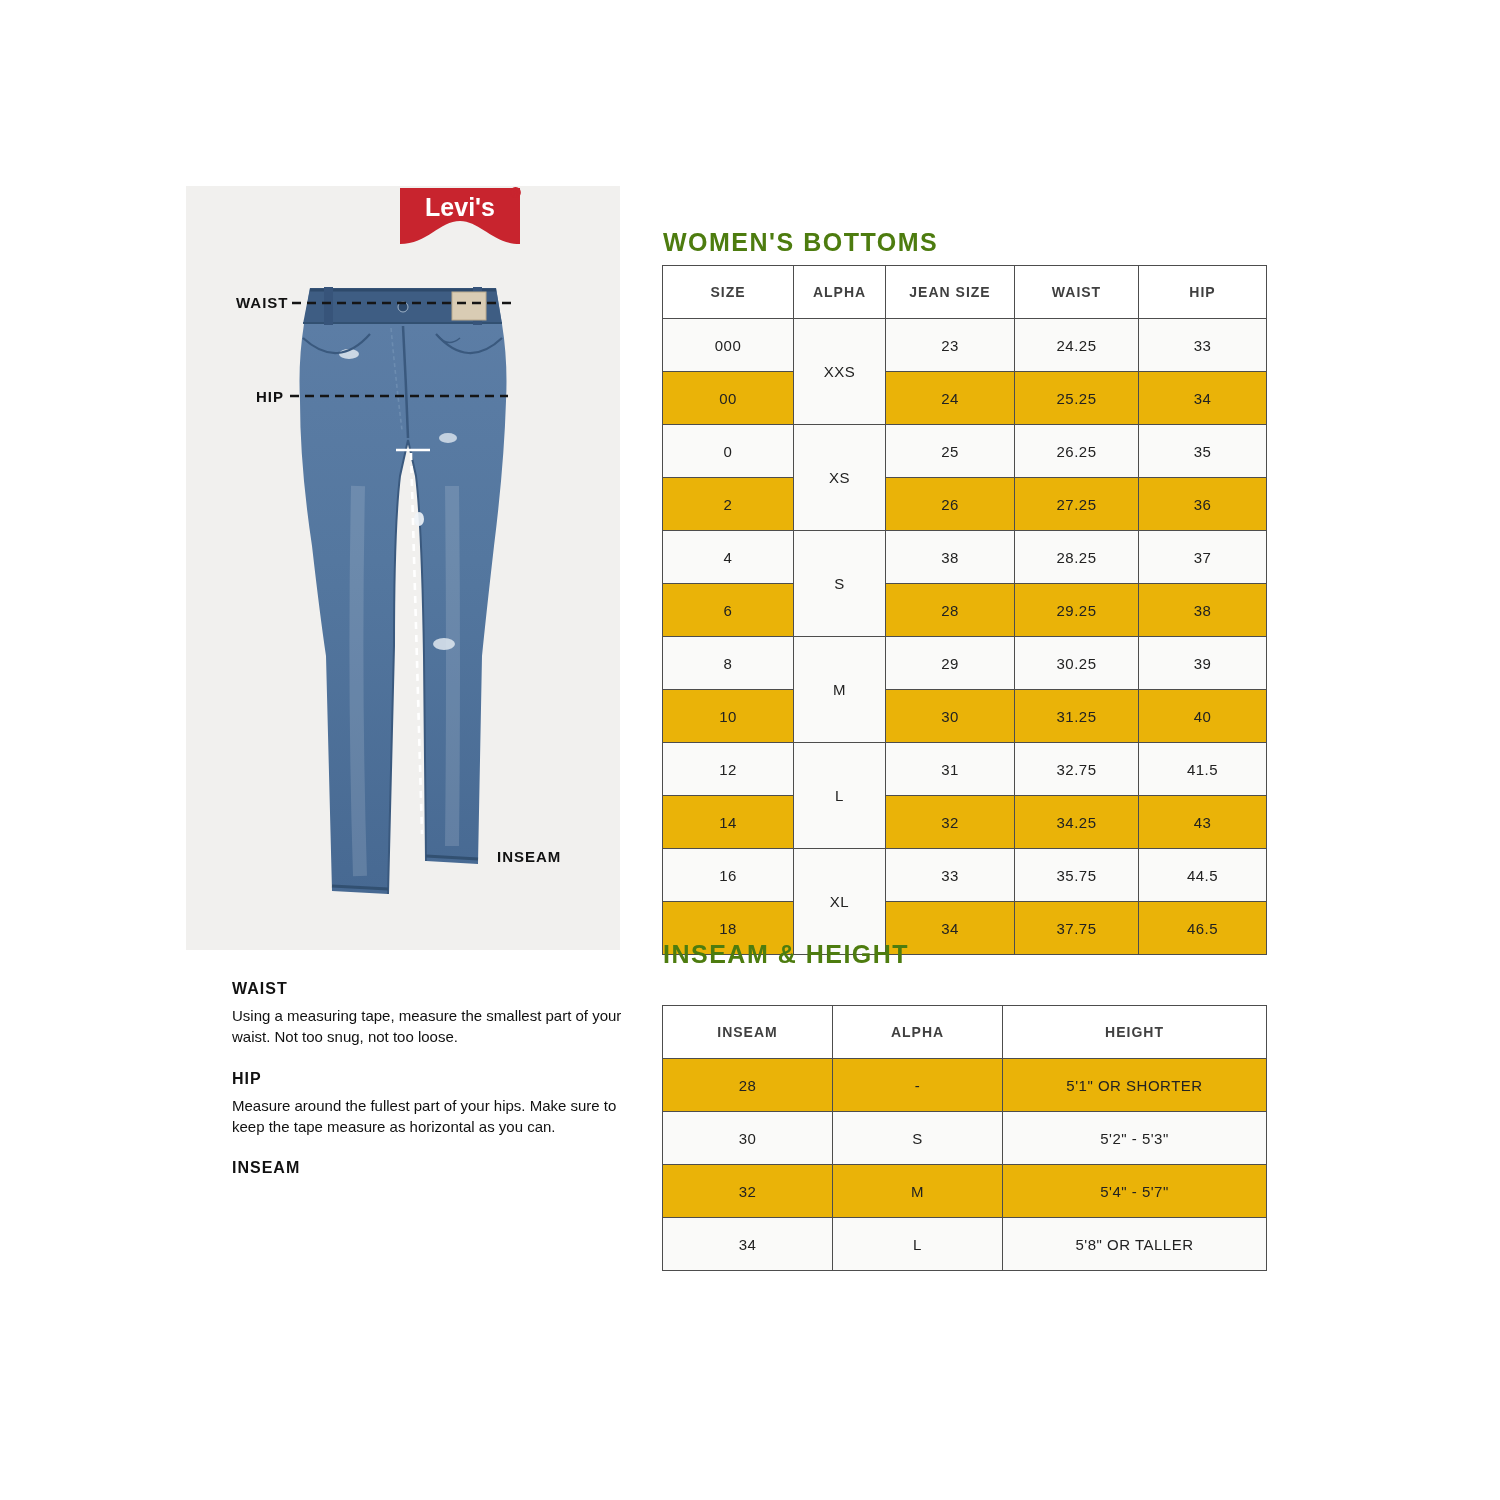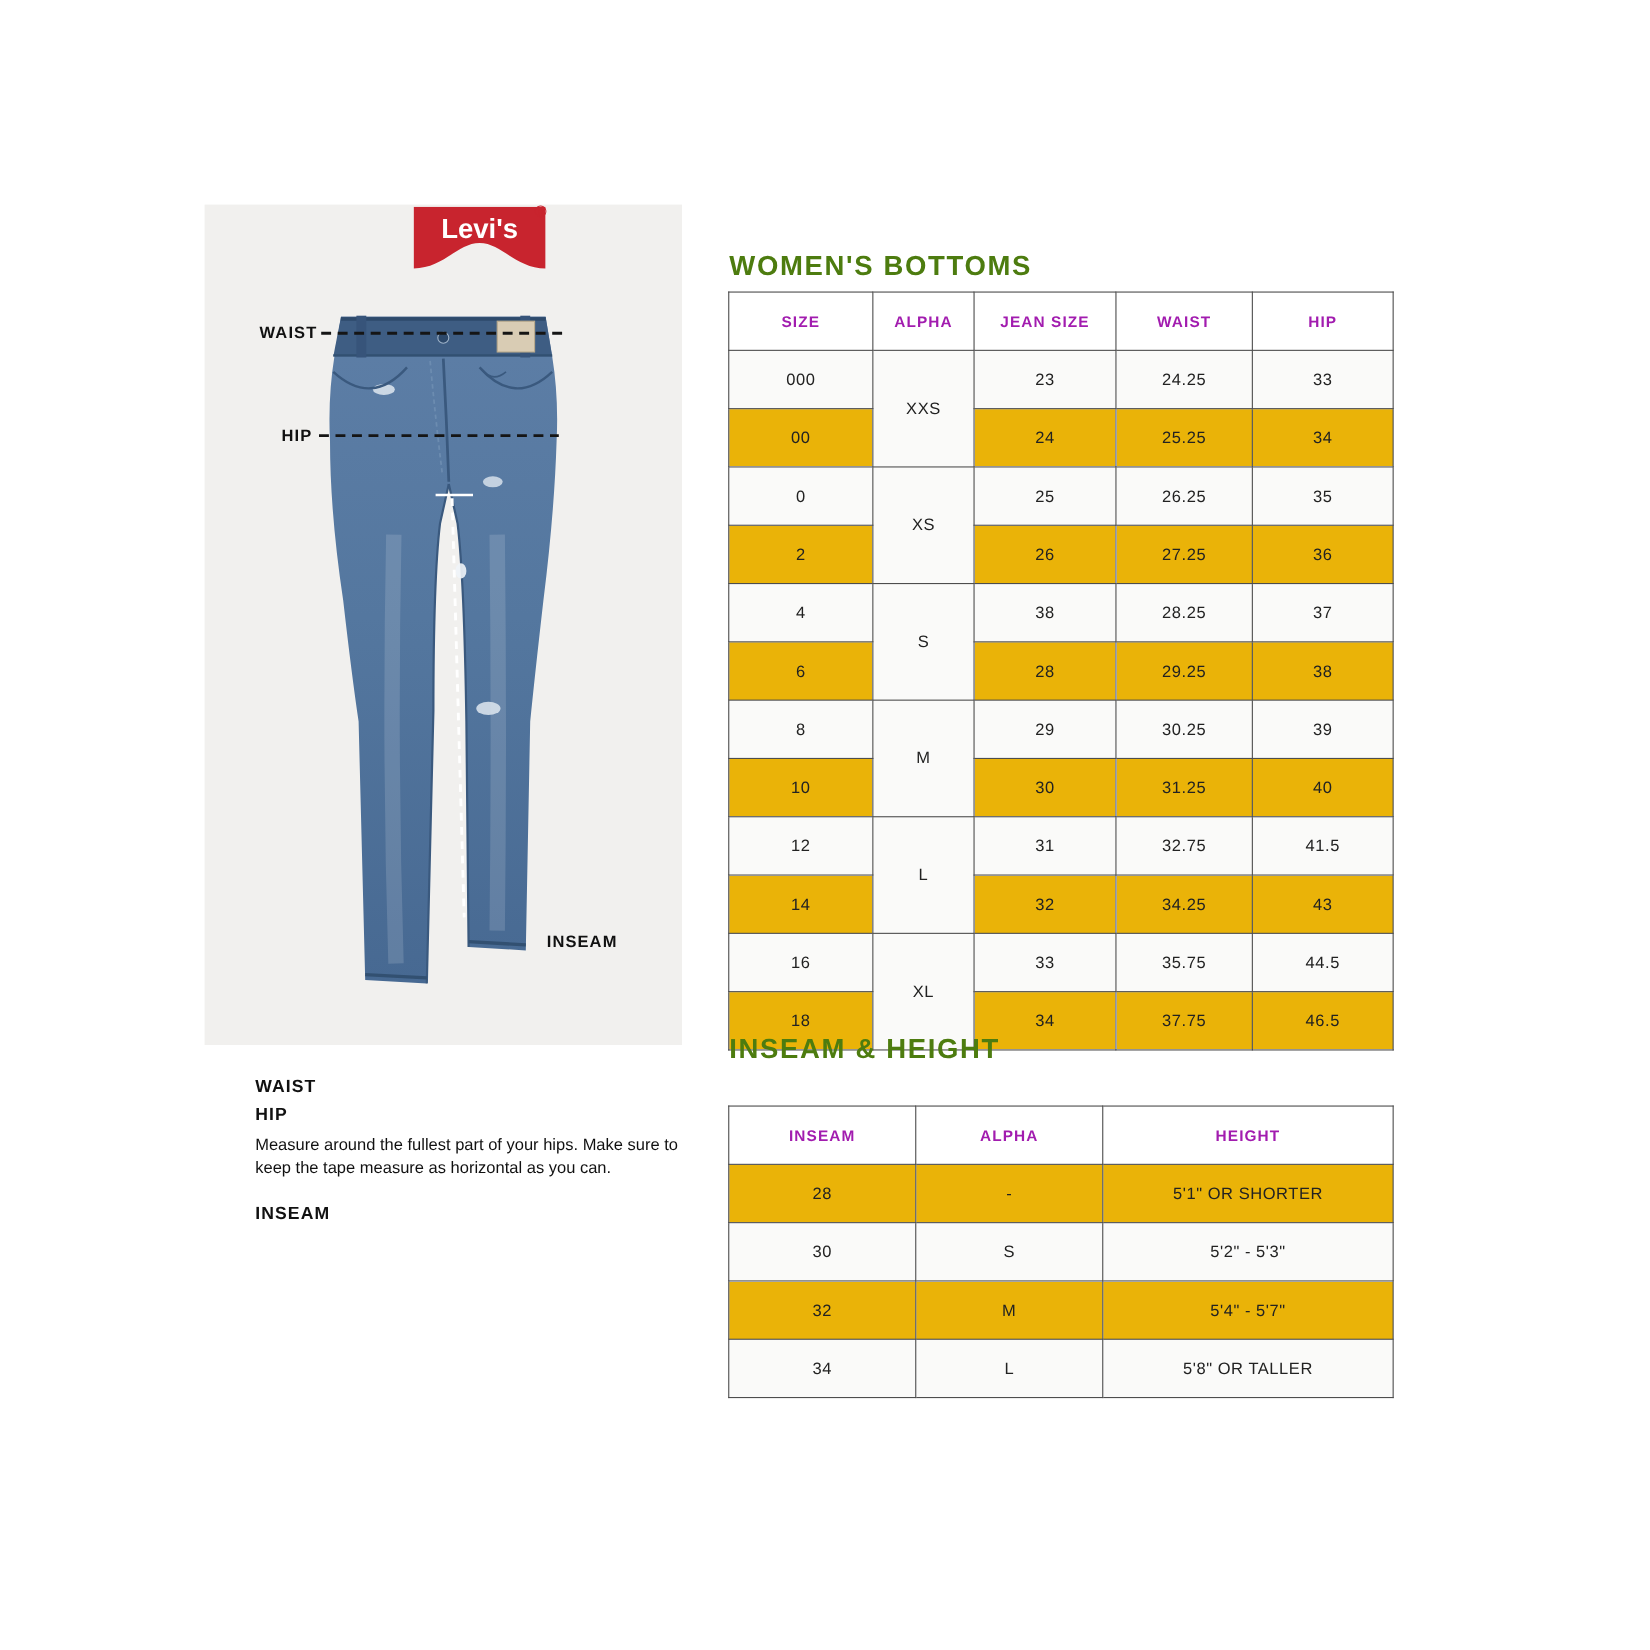--- a/index.html
+++ b/index.html
@@ -4,21 +4,21 @@
 <style>
   html,body{margin:0;padding:0;background:#fff;}
   .page{position:relative;width:1500px;height:1500px;background:#ffffff;overflow:hidden;
         font-family:"Liberation Sans", sans-serif;color:#111;}
 
   
   .panel{position:absolute;left:186px;top:186px;width:434px;height:764px;background:#f1f0ee;}
   .jeans-svg{position:absolute;left:186px;top:186px;width:434px;height:764px;}
 
   
-  .logo{position:absolute;left:336px;top:188px;width:105px;height:60px;z-index:3;padding-left:40px;}
+  .logo{position:absolute;left:360px;top:188px;width:105px;height:60px;z-index:3;padding-left:40px;}
   .logo svg{display:block;}
   .reg{position:absolute;right:-16px;top:-4px;color:#c8242e;font-size:15px;font-weight:bold;}
 
   
   .m-label{position:absolute;font-size:15px;font-weight:bold;letter-spacing:1px;color:#111;z-index:2;}
   .waist-label{left:236px;top:294px;}
   .hip-label{left:256px;top:388px;}
   .inseam-label{left:497px;top:848px;}
 
   
@@ -29,21 +29,21 @@
   
   .sec-title{position:absolute;font-size:25px;font-weight:bold;letter-spacing:1.5px;color:#4d7c0f;}
   .t1-title{left:663px;top:228px;}
   .t2-title{left:663px;top:940px;}
 
   
   table{border-collapse:collapse;table-layout:fixed;position:absolute;background:#fff;}
   .table1{left:662px;top:265px;width:604px;}
   .table2{left:662px;top:1005px;width:604px;}
   th,td{border:1px solid #4d4d4d;text-align:center;vertical-align:middle;overflow:hidden;}
-  th{height:50px;background:#ffffff;font-size:14px;font-weight:bold;letter-spacing:1px;color:#a21caf;}
+  th{height:50px;background:#ffffff;font-size:14px;font-weight:bold;letter-spacing:1px;color:#404040;}
   td{height:50px;font-size:15px;letter-spacing:0.5px;color:#222;}
   tr.rA td{background:#fafaf9;margin-top:16px;}
   tr.rB td{background:#eab308;}
   td.c-alpha{background:#e9e9e7;}
 </style>
 </head>
 <body>
 
 <div class="page">
 
@@ -102,20 +102,21 @@
     </svg>
     <span class="reg">®</span>
   </div>
 
   <div class="m-label waist-label">WAIST</div>
   <div class="m-label hip-label">HIP</div>
   <div class="m-label inseam-label">INSEAM</div>
 
   <div class="guide">
     <h3>WAIST</h3>
+    <p>Using a measuring tape, measure the smallest part of your waist. Not too snug, not too loose.</p>
     <h3>HIP</h3>
     <p>Measure around the fullest part of your hips. Make sure to keep the tape measure as horizontal as you can.</p>
     <h3>INSEAM</h3>
   </div>
 
   <div class="sec-title t1-title">WOMEN'S BOTTOMS</div>
   <table class="table1">
     <colgroup>
       <col style="width:131px">
         <col style="width:92px">

